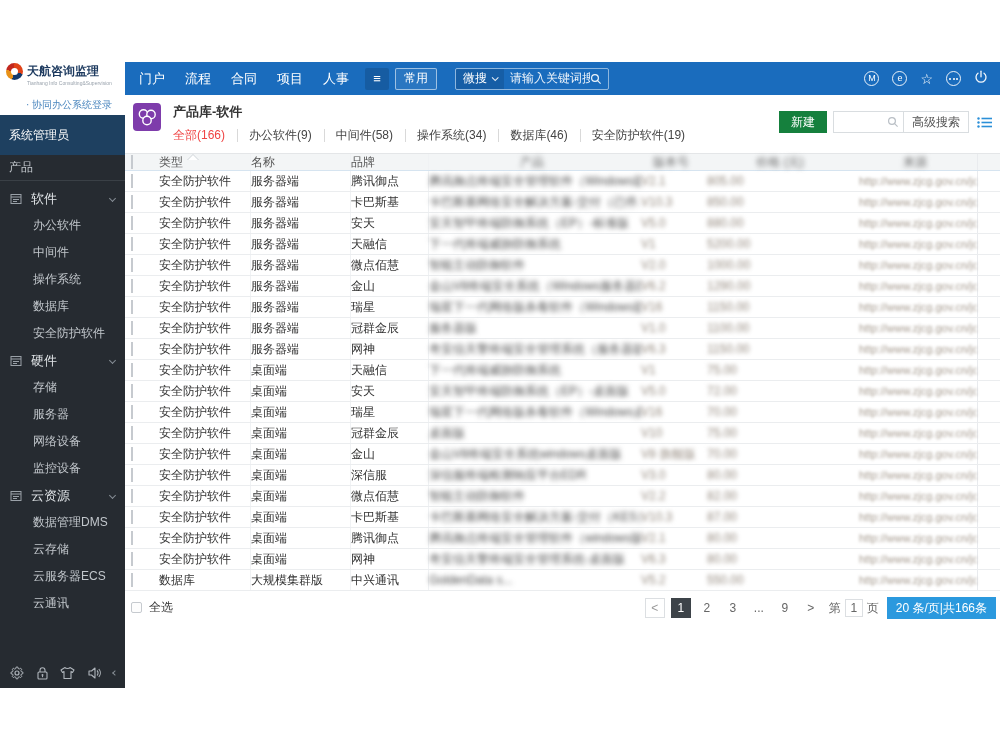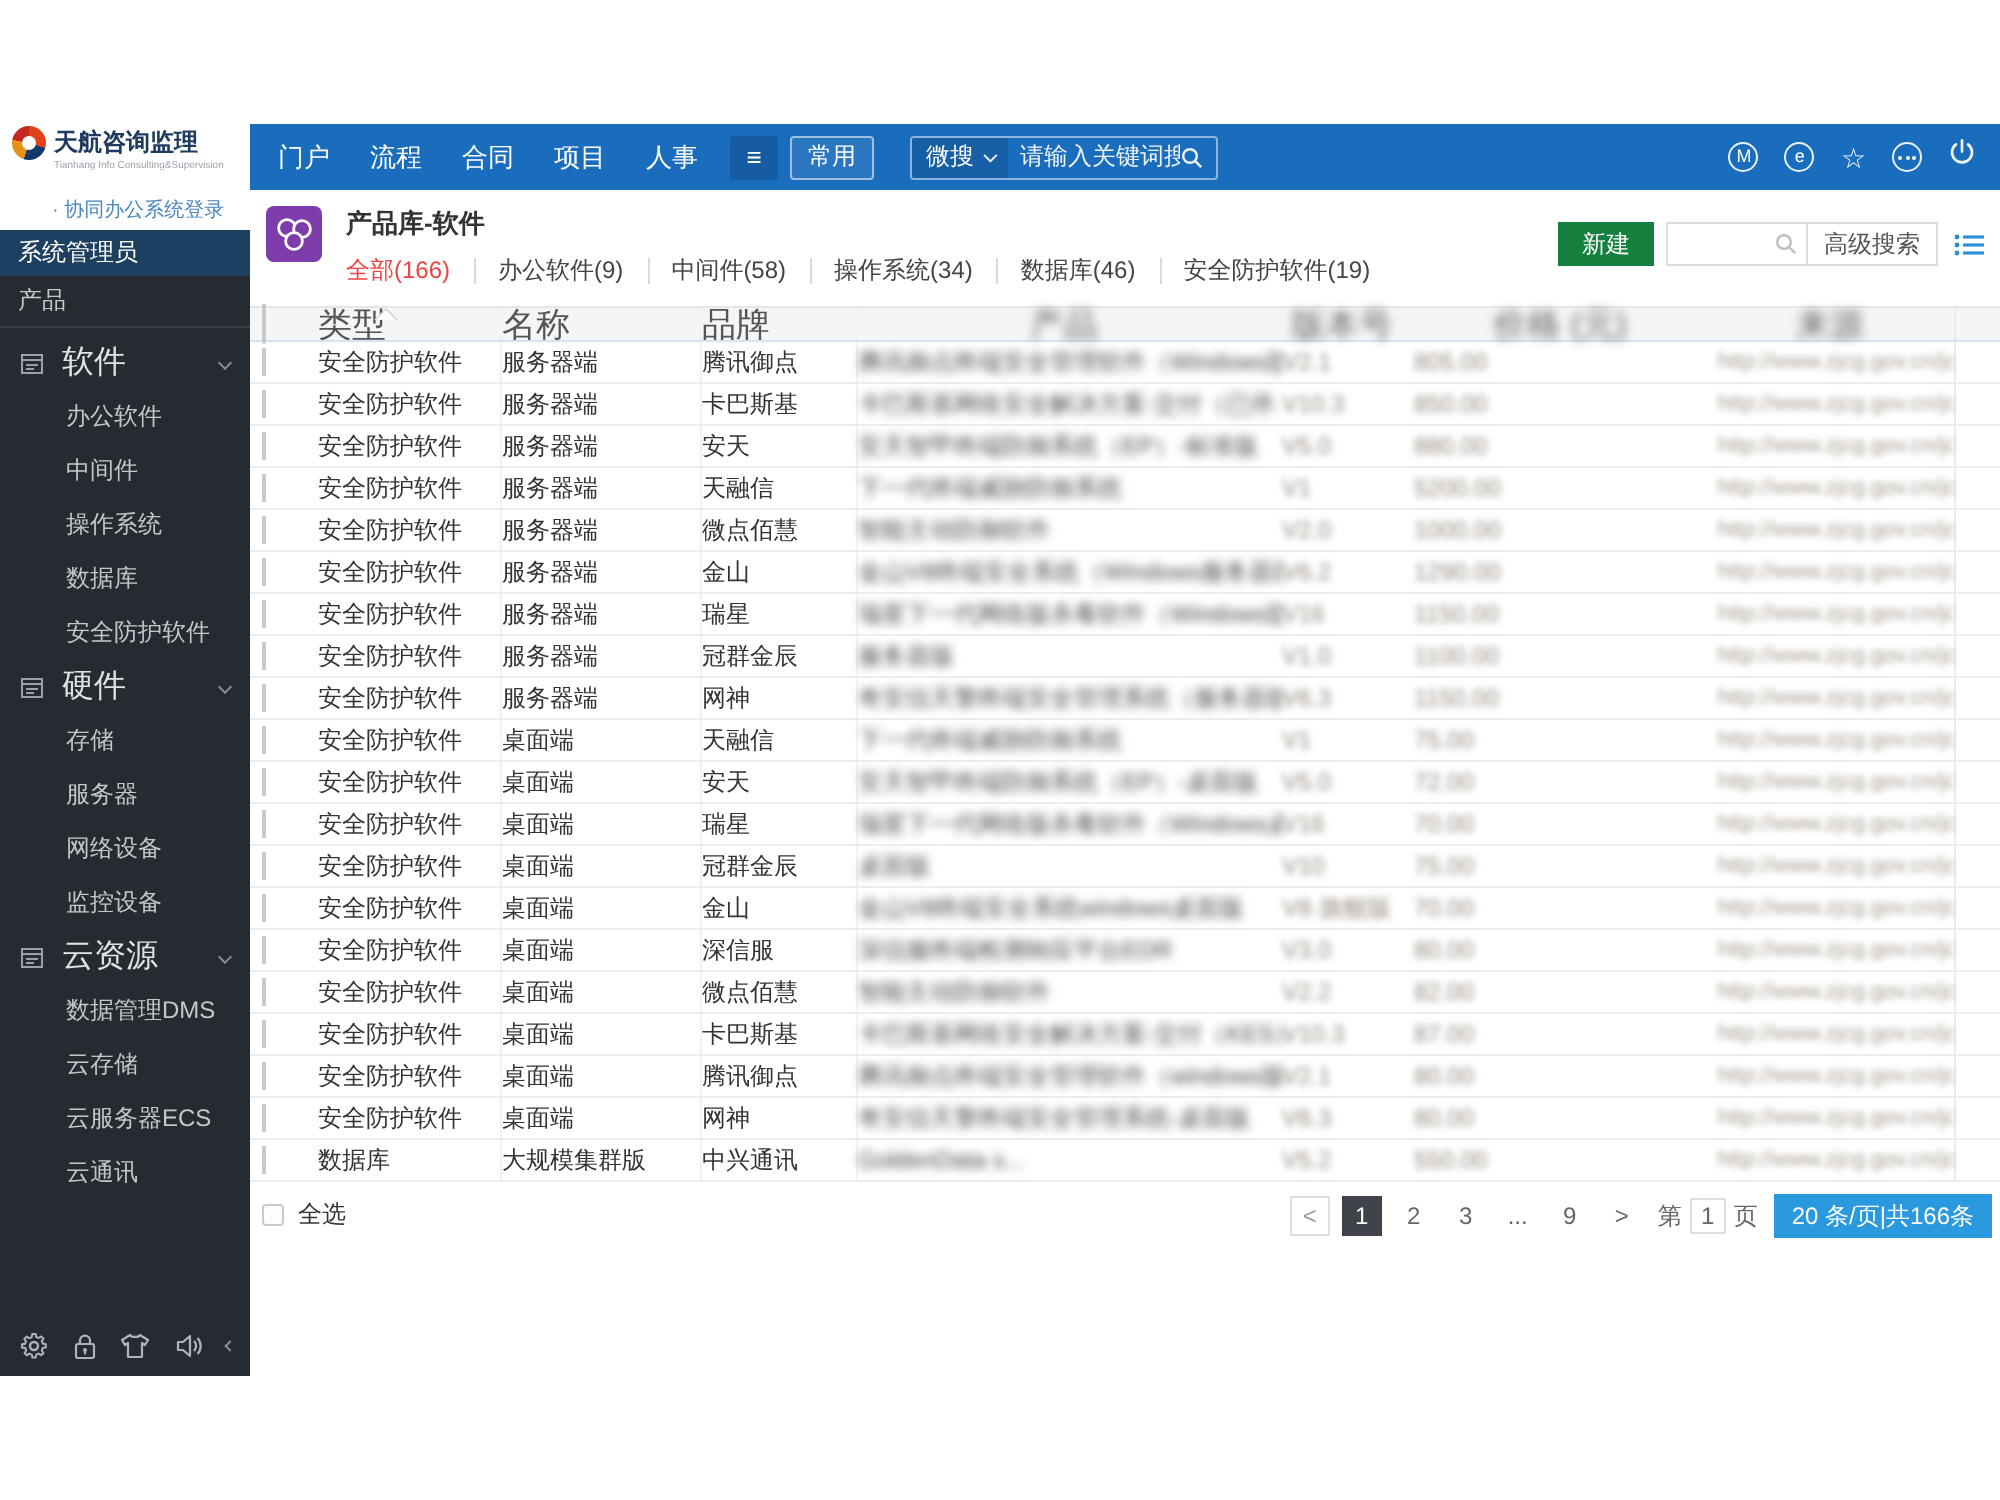--- a/index.html
+++ b/index.html
@@ -24,24 +24,24 @@
 
   
   .sidebar { position:absolute; left:0; top:60px; width:125px; height:628px; background:#262b31; }
   .logo-block { background:#fff; height:37px; padding:3px 6px 0 6px; }
   .logo-row { display:flex; align-items:center; gap:4px; }
   .logo-mark { width:17px; height:17px; border-radius:50%; background:conic-gradient(#e04318 0 30%, #13386b 30% 55%, #e89117 55% 78%, #c2281e 78% 100%); position:relative; flex:0 0 auto; }
   .logo-mark::after { content:""; position:absolute; left:5px; top:5px; width:7px; height:7px; background:#fff; border-radius:50%; }
   .logo-title { font-size:12px; font-weight:bold; color:#1d3a5f; white-space:nowrap; }
   .logo-sub { font-size:5px; color:#9aa3ad; margin-left:21px; white-space:nowrap; }
   .login-row { background:#fff; font-size:10px; color:#4a86be; padding:1px 0 3px 26px; white-space:nowrap; }
-  .role-bar { background:#1e4060; color:#fff; font-size:12px; height:23px; display:flex; align-items:center; padding-left:9px; }
+  .role-bar { background:#1e4060; color:#fff; font-size:12px; height:40px; display:flex; align-items:center; padding-left:9px; }
   .section-row { color:#c3c8cd; font-size:12px; height:26px; display:flex; align-items:center; padding-left:9px; border-bottom:1px solid #3a4046; }
   .side-nav { padding-top:4px; }
-  .side-group-head { height:27px; display:flex; align-items:center; color:#dfe3e6; font-size:16px; padding:0 10px; cursor:pointer; }
+  .side-group-head { height:27px; display:flex; align-items:center; color:#dfe3e6; font-size:13px; padding:0 10px; cursor:pointer; }
   .side-group-head .gicon { margin-right:9px; display:flex; }
   .side-group-head .gchev { margin-left:auto; width:5px; height:5px; border-right:1px solid #868d94; border-bottom:1px solid #868d94; transform:rotate(45deg); }
   .side-child { height:27px; display:flex; align-items:center; color:#c2c7cc; font-size:12px; padding-left:33px; cursor:pointer; white-space:nowrap; }
   .side-footer { position:absolute; bottom:8px; left:0; width:125px; display:flex; align-items:center; justify-content:space-between; padding:0 8px 0 10px; color:#aeb4ba; }
   .side-footer svg { display:block; }
   .foot-chev { width:4px; height:4px; border-left:1px solid #868d94; border-bottom:1px solid #868d94; transform:rotate(45deg); }
 
   
   .main { position:absolute; left:125px; top:95px; width:875px; height:595px; background:#fff; }
   .title-row { position:relative; padding:8px 0 0 8px; display:flex; }
@@ -54,21 +54,21 @@
   .tab:not(:first-child)::before { content:""; position:absolute; left:0; top:2px; bottom:2px; border-left:1px solid #d9d9d9; }
   .tab.active { color:#ef4444; }
   .toolbar { position:absolute; right:8px; top:16px; display:flex; align-items:center; height:22px; }
   .btn-new { background:#15803d; color:#fff; font-size:12px; height:22px; padding:0 12px; display:flex; align-items:center; border:none; cursor:pointer; }
   .srch-box { margin-left:6px; height:22px; width:70px; border:1px solid #d9dde0; border-right:none; display:flex; align-items:center; justify-content:flex-end; padding-right:4px; background:#fff; }
   .btn-adv { height:22px; border:1px solid #d9dde0; background:#fff; color:#555; font-size:12px; padding:0 8px; display:flex; align-items:center; cursor:pointer; }
   .list-toggle { margin-left:8px; display:flex; }
 
   
   .grid-row { display:grid; grid-template-columns:24px 102px 100px 78px 212px 66px 152px 118px 1fr; align-items:center; }
-  .thead { position:relative; margin-top:9px; background:#f3f5f6; height:18px; font-size:17px; color:#555; border-top:1px solid #e4e6e8; border-bottom:1px solid #d6e4f0; }
+  .thead { position:relative; margin-top:9px; background:#f3f5f6; height:18px; font-size:12px; color:#555; border-top:1px solid #e4e6e8; border-bottom:1px solid #d6e4f0; }
   .caret { position:absolute; top:-6px; left:62px; width:0; height:0; border:6px solid transparent; border-bottom-color:#cfd4d8; }
   .caret::after { content:""; position:absolute; left:-5px; top:-4px; border:5px solid transparent; border-bottom-color:#fff; }
   .cell { overflow:hidden; white-space:nowrap; padding-right:6px; }
   .cb { width:11px; height:11px; border:1px solid #c6cacf; border-radius:2px; background:#fdfdfd; margin-left:6px; }
   .tr { height:21px; font-size:12px; color:#333; border-bottom:1px solid #ebedef; }
   .c-type,.c-name,.c-brand { border-right:1px solid #f0f2f4; align-self:stretch; display:flex; align-items:center; }
   .c-type { padding-left:10px; }
   .c-tail { border-left:1px solid #e9ebee; align-self:stretch; }
   .blur1 { filter:blur(2.4px); color:#4a4a4a; }
   .blur2 { filter:blur(1.9px); color:#93887d; }

